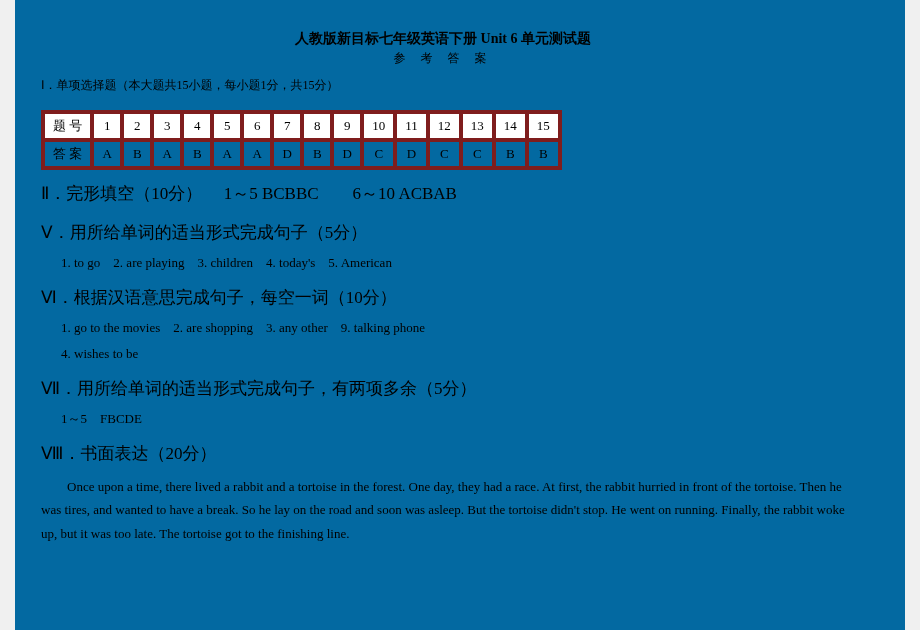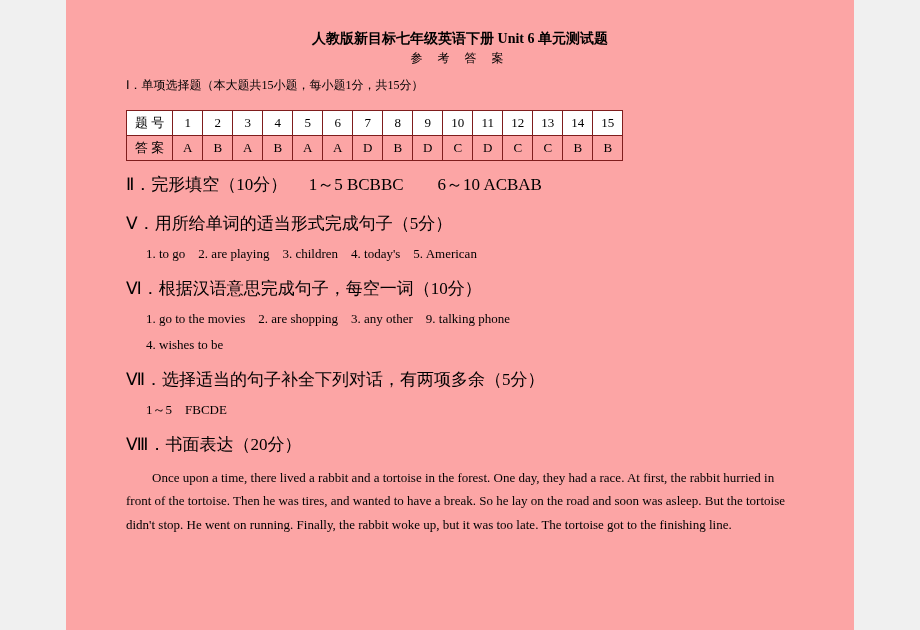--- a/index.html
+++ b/index.html
@@ -11,24 +11,24 @@
       background: #f0f0f0;
       display: flex;
       justify-content: center;
       align-items: flex-start;
       min-height: 630px;
       font-family: "SimSun", "宋体", serif;
       font-size: 13px;
       color: #000;
     }
     .page {
-      width: 788px;
+      width: 890px;
       min-height: 630px;
-      background: #fca5a5;
-      padding: 30px 60px 30px 60px;
+      background: #0369a1;
+      padding: 30px 60px 30px 26px;
     }
     .title-area {
       text-align: center;
       margin-bottom: 6px;
     }
     .title-main {
       font-size: 14px;
       font-weight: bold;
     }
     .title-sub {
@@ -41,21 +41,21 @@
     }
     .section-title {
       font-size: 12px;
       margin-bottom: 16px;
     }
     table {
       border-collapse: collapse;
       margin-bottom: 4px;
     }
     table td {
-      border: 1px solid #7f1d1d;
+      border: 4px solid #7f1d1d;
       text-align: center;
       padding: 3px 8px;
       font-size: 13px;
       min-width: 30px;
     }
     table td.header-cell {
       background: #fff;
       font-weight: normal;
     }
     .content-line {
@@ -143,21 +143,21 @@
     <div class="content-line-indent">1. to go　2. are playing　3. children　4. today's　5. American</div>
   </div>
 
   <div class="section">
     <div class="content-line">Ⅵ．根据汉语意思完成句子，每空一词（10分）</div>
     <div class="content-line-indent">1. go to the movies　2. are shopping　3. any other　9. talking phone</div>
     <div class="content-line-indent">4. wishes to be</div>
   </div>
 
   <div class="section">
-    <div class="content-line">Ⅶ．选择适当的句子补全下列对话，有两项多余（5分）</div>
+    <div class="content-line">Ⅶ．用所给单词的适当形式完成句子，有两项多余（5分）</div>
     <div class="content-line-indent">1～5　FBCDE</div>
   </div>
 
   <div class="section">
     <div class="content-line">Ⅷ．书面表达（20分）</div>
     <div class="essay-block">Once upon a time, there lived a rabbit and a tortoise in the forest. One day, they had a race. At first, the rabbit hurried in front of the tortoise. Then he was tires, and wanted to have a break. So he lay on the road and soon was asleep. But the tortoise didn't stop. He went on running. Finally, the rabbit woke up, but it was too late. The tortoise got to the finishing line.</div>
   </div>
 </div>
 
 </body></html>

